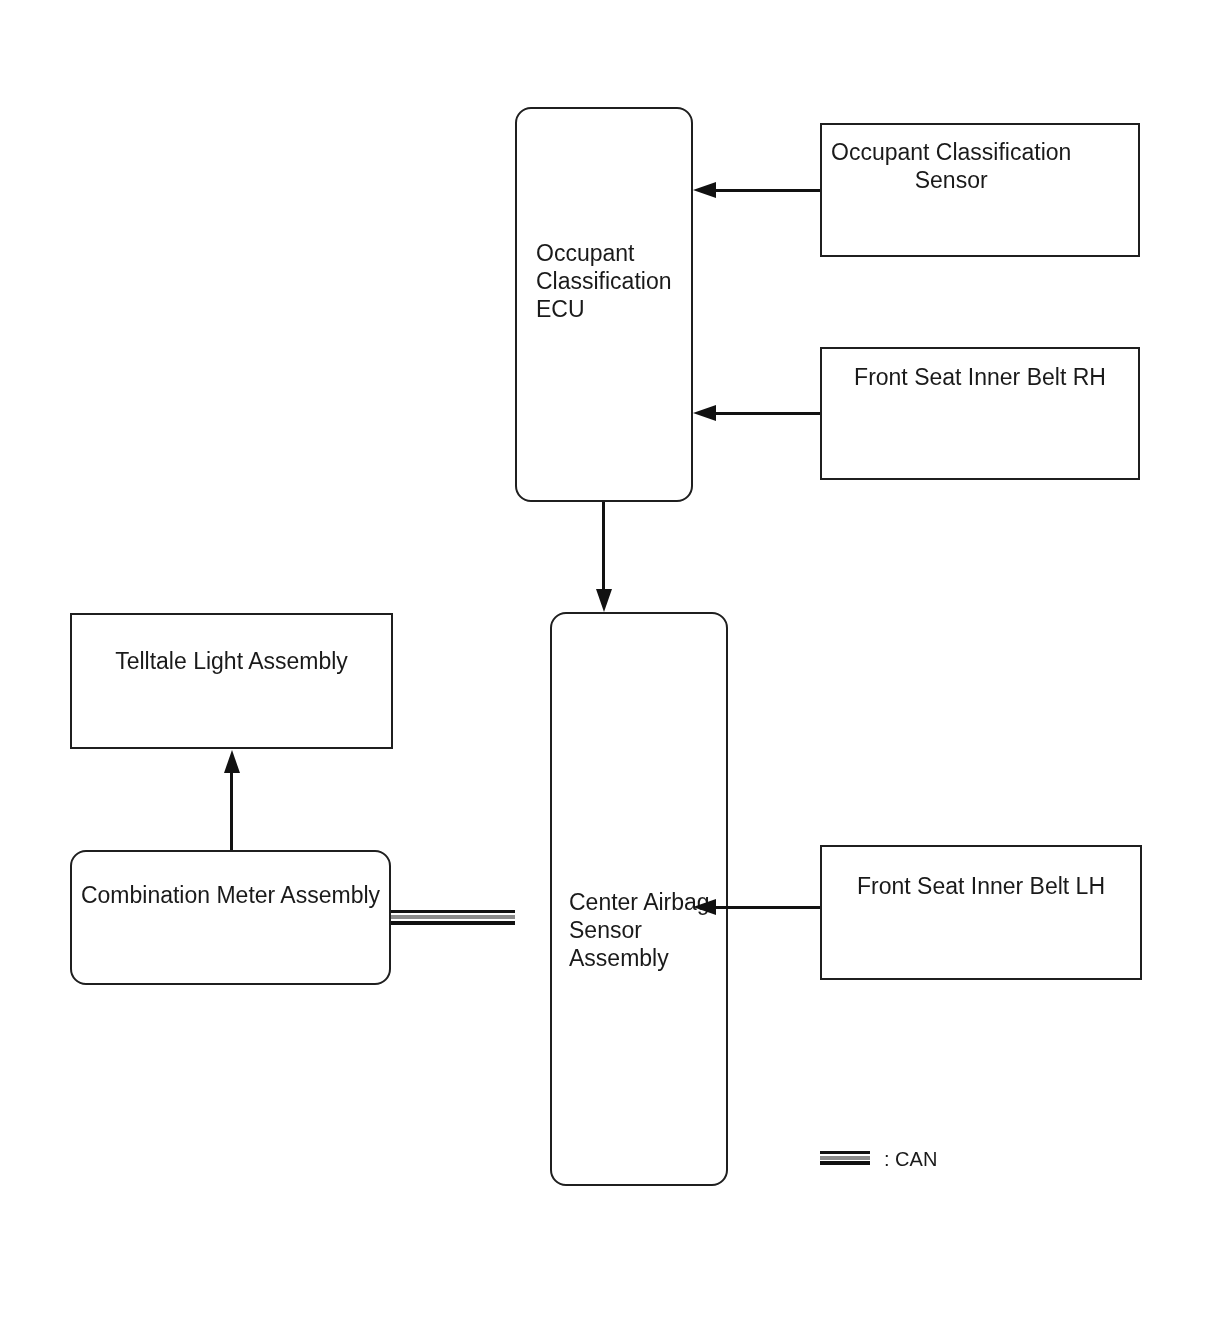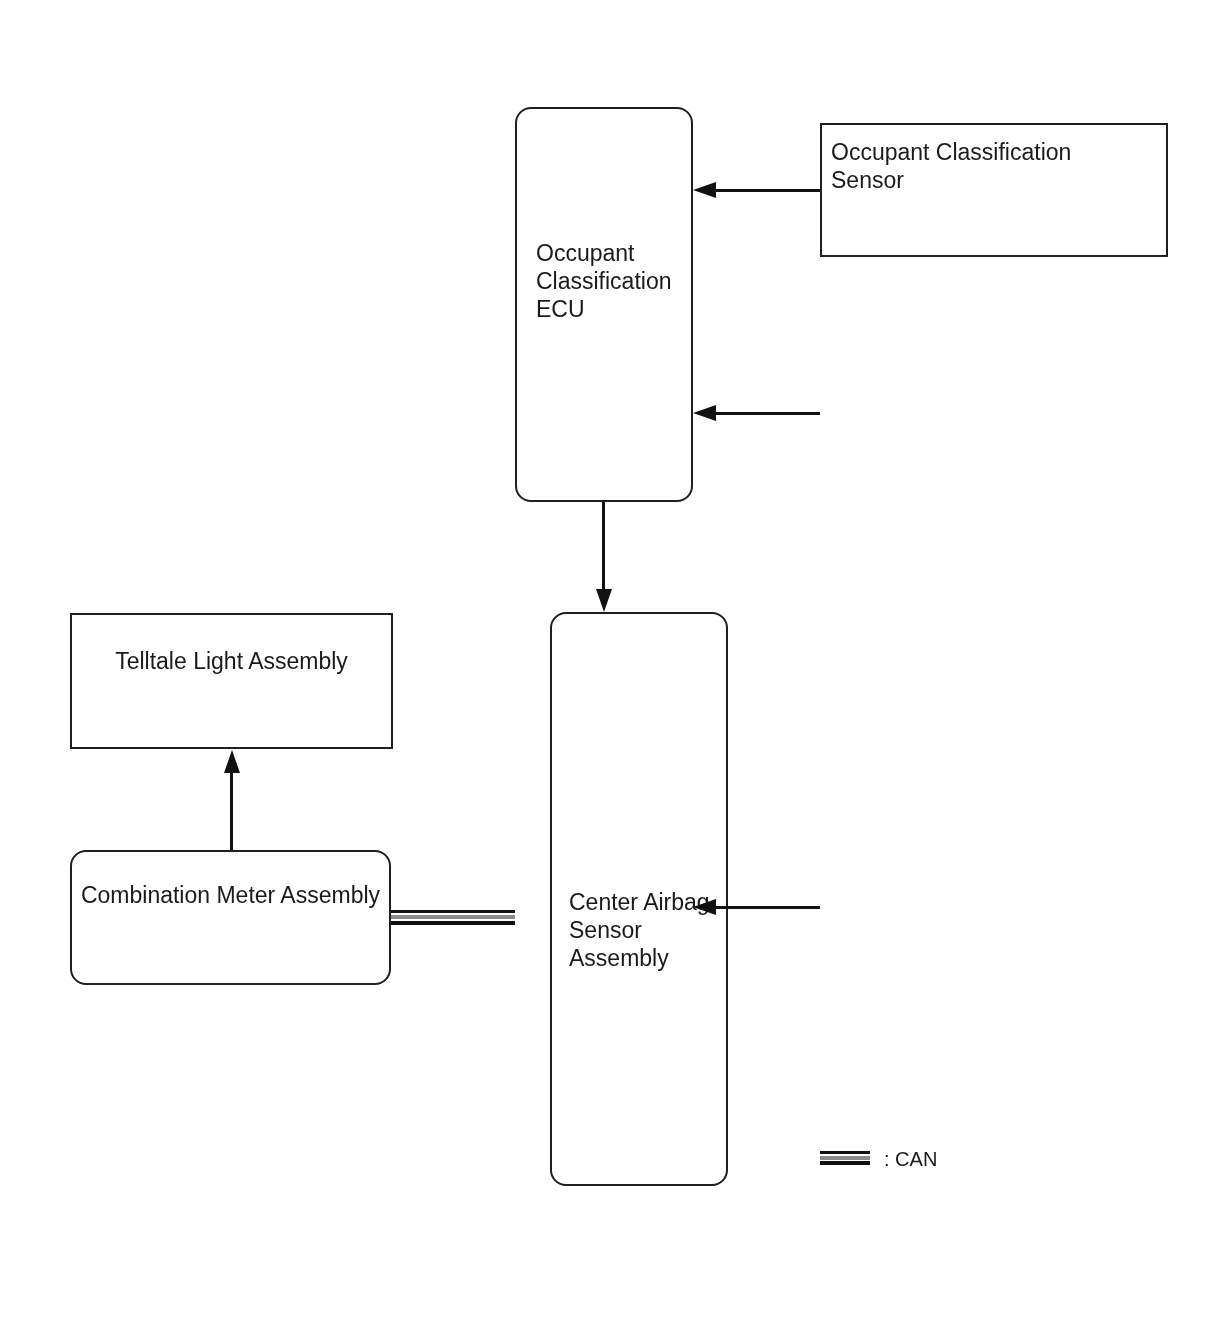--- a/index.html
+++ b/index.html
@@ -26,21 +26,21 @@
   .node .label {
     position: absolute;
     font-size: 23px;
     line-height: 28px;
     white-space: pre-line;
     color: #1a1a1a;
   }
   
   #n-ecu  { left: 515px; top: 107px;  width: 178px; height: 395px; padding-left: 36px; }
   #n-cas  { left: 515px; top: 612px;  width: 178px; height: 574px; margin-left: 35px; }
-  #n-ocs  { left: 820px; top: 123px;  width: 348px; height: 134px; }
+  #n-ocs  { left: 820px; top: 123px;  width: 320px; height: 134px; text-align: center; }
   #n-rh   { left: 820px; top: 347px;  width: 320px; height: 133px; }
   #n-lh   { left: 820px; top: 845px;  width: 322px; height: 135px; }
   #n-tll  { left: 70px;  top: 613px;  width: 323px; height: 136px; }
   #n-cma  { left: 70px;  top: 850px;  width: 321px; height: 135px; }
   
   #n-ecu .label { left: 19px; top: 130px; }
   #n-cas .label { left: 17px; top: 274px; }
   #n-ocs .label { left: 9px;  top: 13px; }
   #n-rh  .label { left: 0; right: 0; top: 14px; text-align: center; }
   #n-lh  .label { left: 0; right: 0; top: 25px; text-align: center; }
@@ -130,35 +130,41 @@
     <div class="label">Occupant
 Classification
 ECU</div>
   </div>
 
   <div class="node" id="n-ocs">
     <div class="label">Occupant Classification
 Sensor</div>
   </div>
 
+  <div class="node" id="n-rh">
+    <div class="label">Front Seat Inner Belt RH</div>
+  </div>
 
   <div class="node rounded" id="n-cas">
     <div class="label">Center Airbag
 Sensor
 Assembly</div>
   </div>
 
   <div class="node rounded" id="n-cma">
     <div class="label">Combination Meter Assembly</div>
   </div>
 
   <div class="node" id="n-tll">
     <div class="label">Telltale Light Assembly</div>
   </div>
 
+  <div class="node" id="n-lh">
+    <div class="label">Front Seat Inner Belt LH</div>
+  </div>
 
   <div class="shaft-h" id="a1-shaft"></div>
   <div class="head head-left" id="a1-head"></div>
 
   <div class="shaft-h" id="a2-shaft"></div>
   <div class="head head-left" id="a2-head"></div>
 
   <div class="shaft-v" id="a3-shaft"></div>
   <div class="head head-down" id="a3-head"></div>
 

